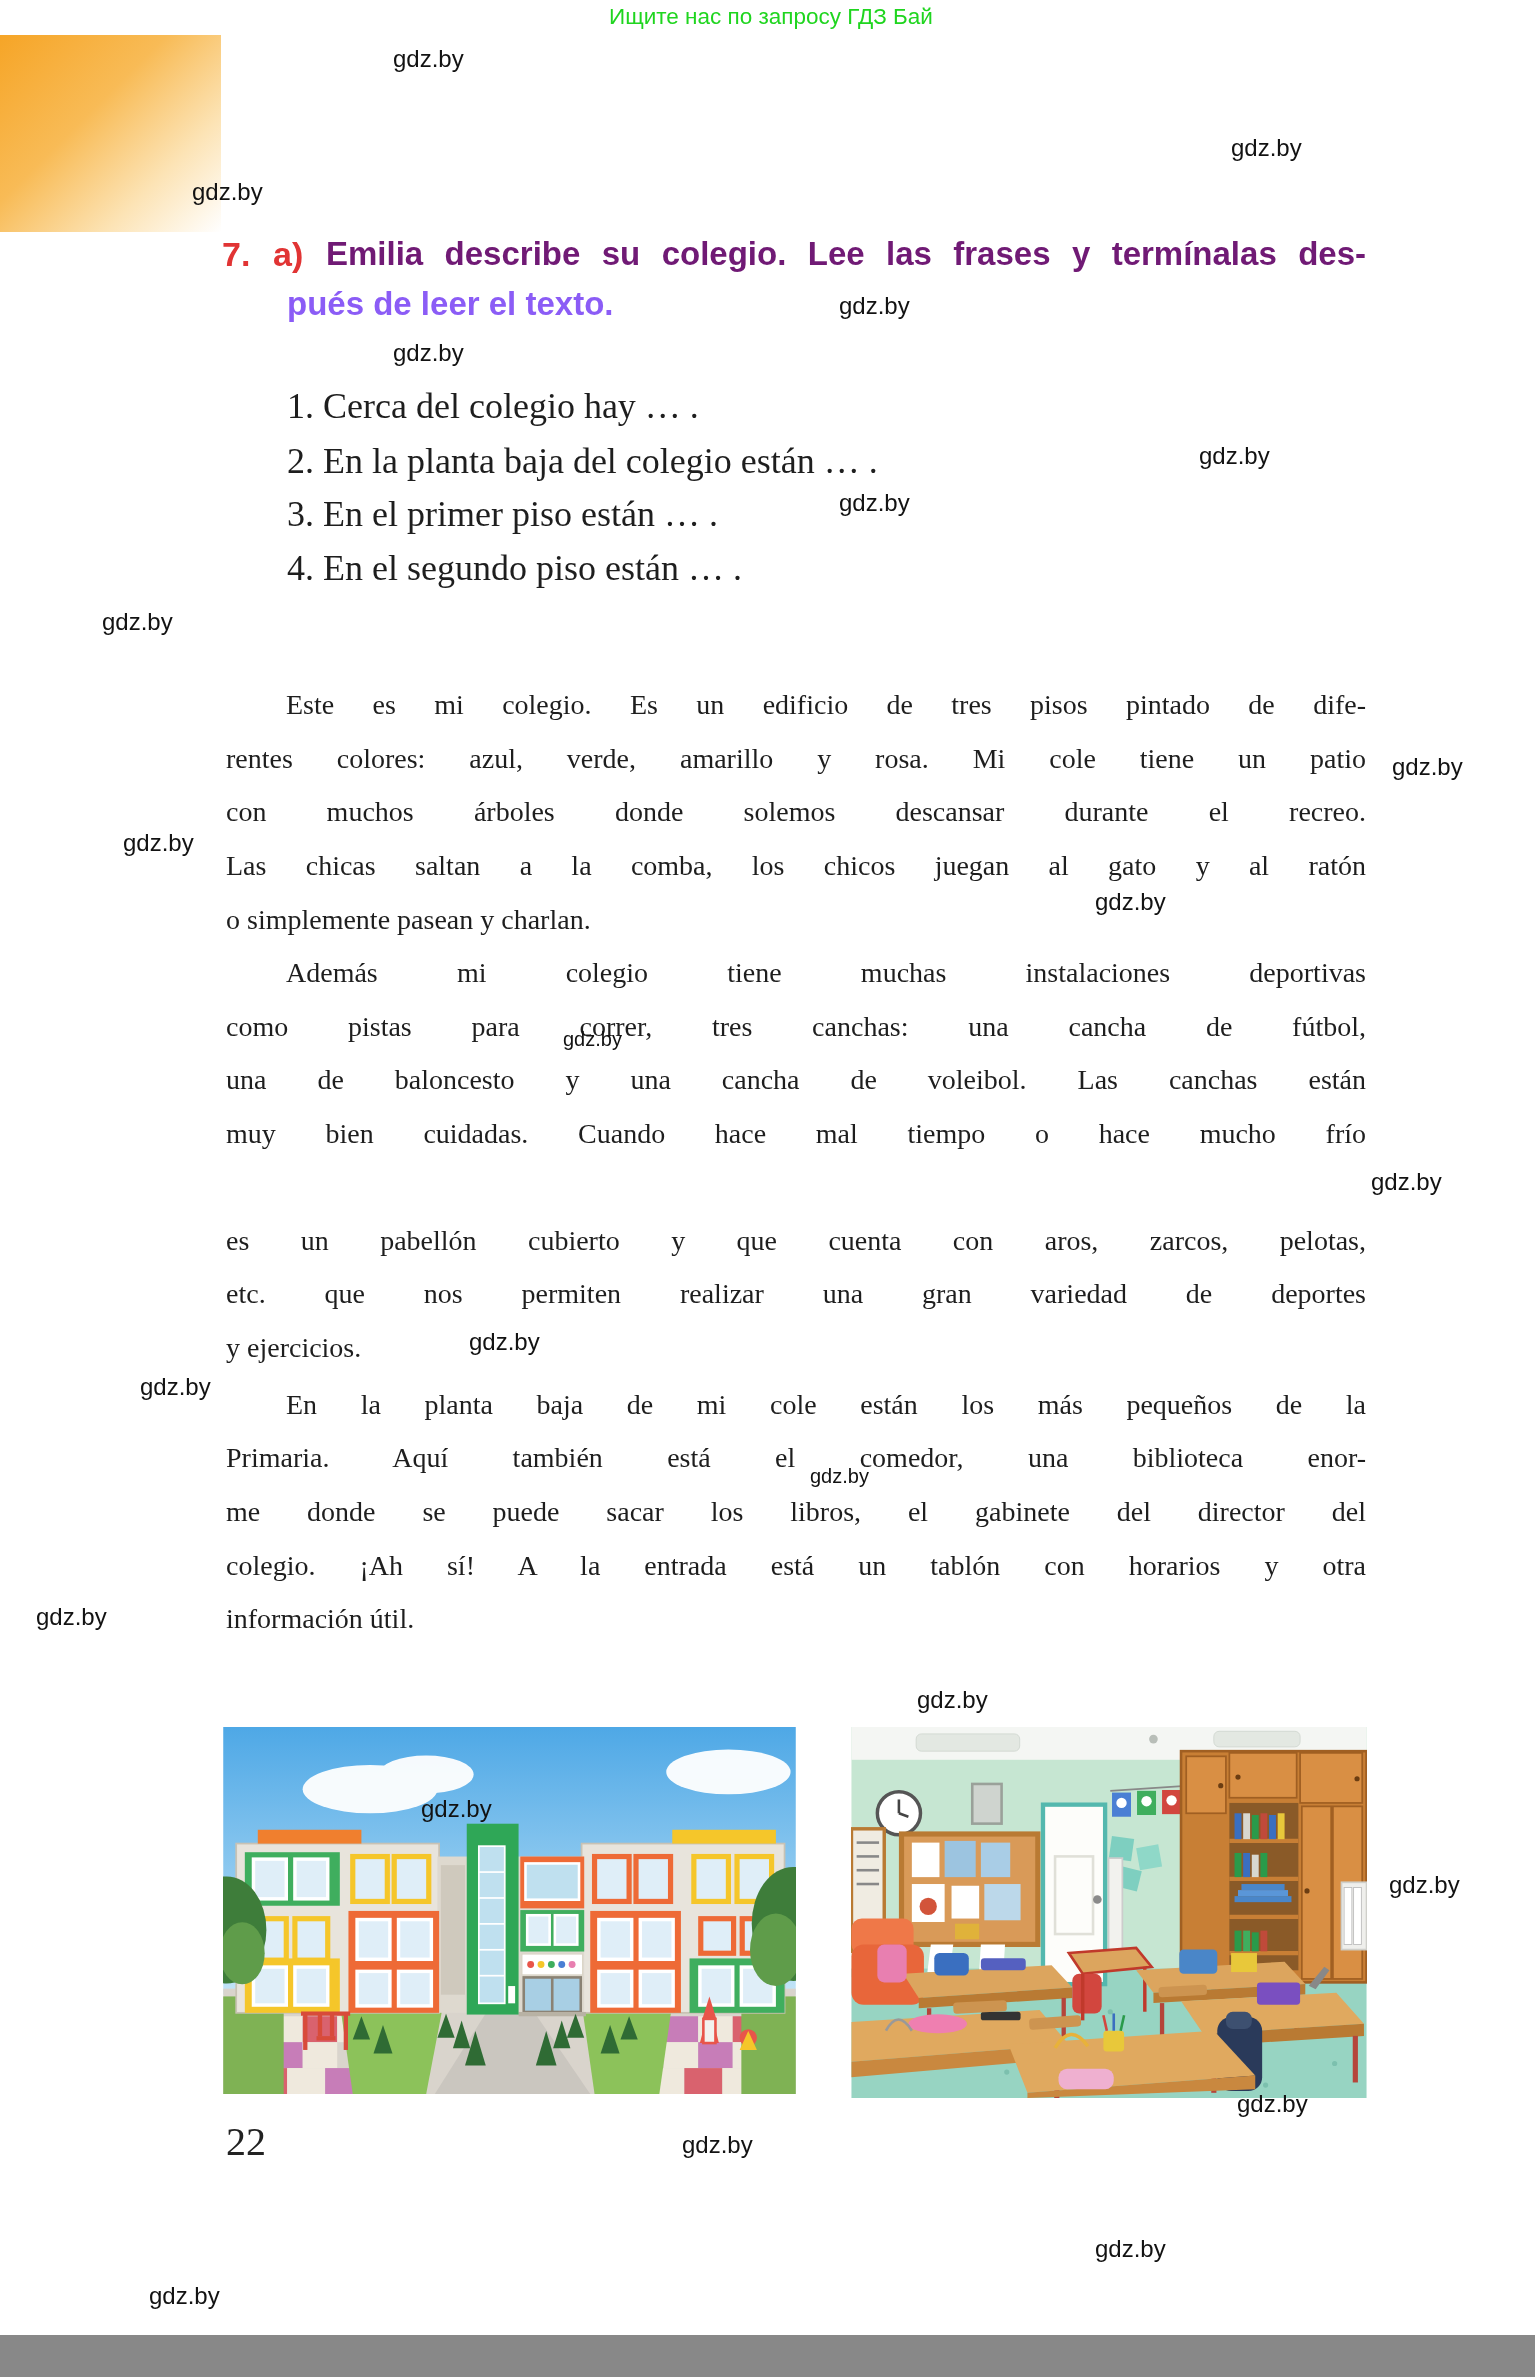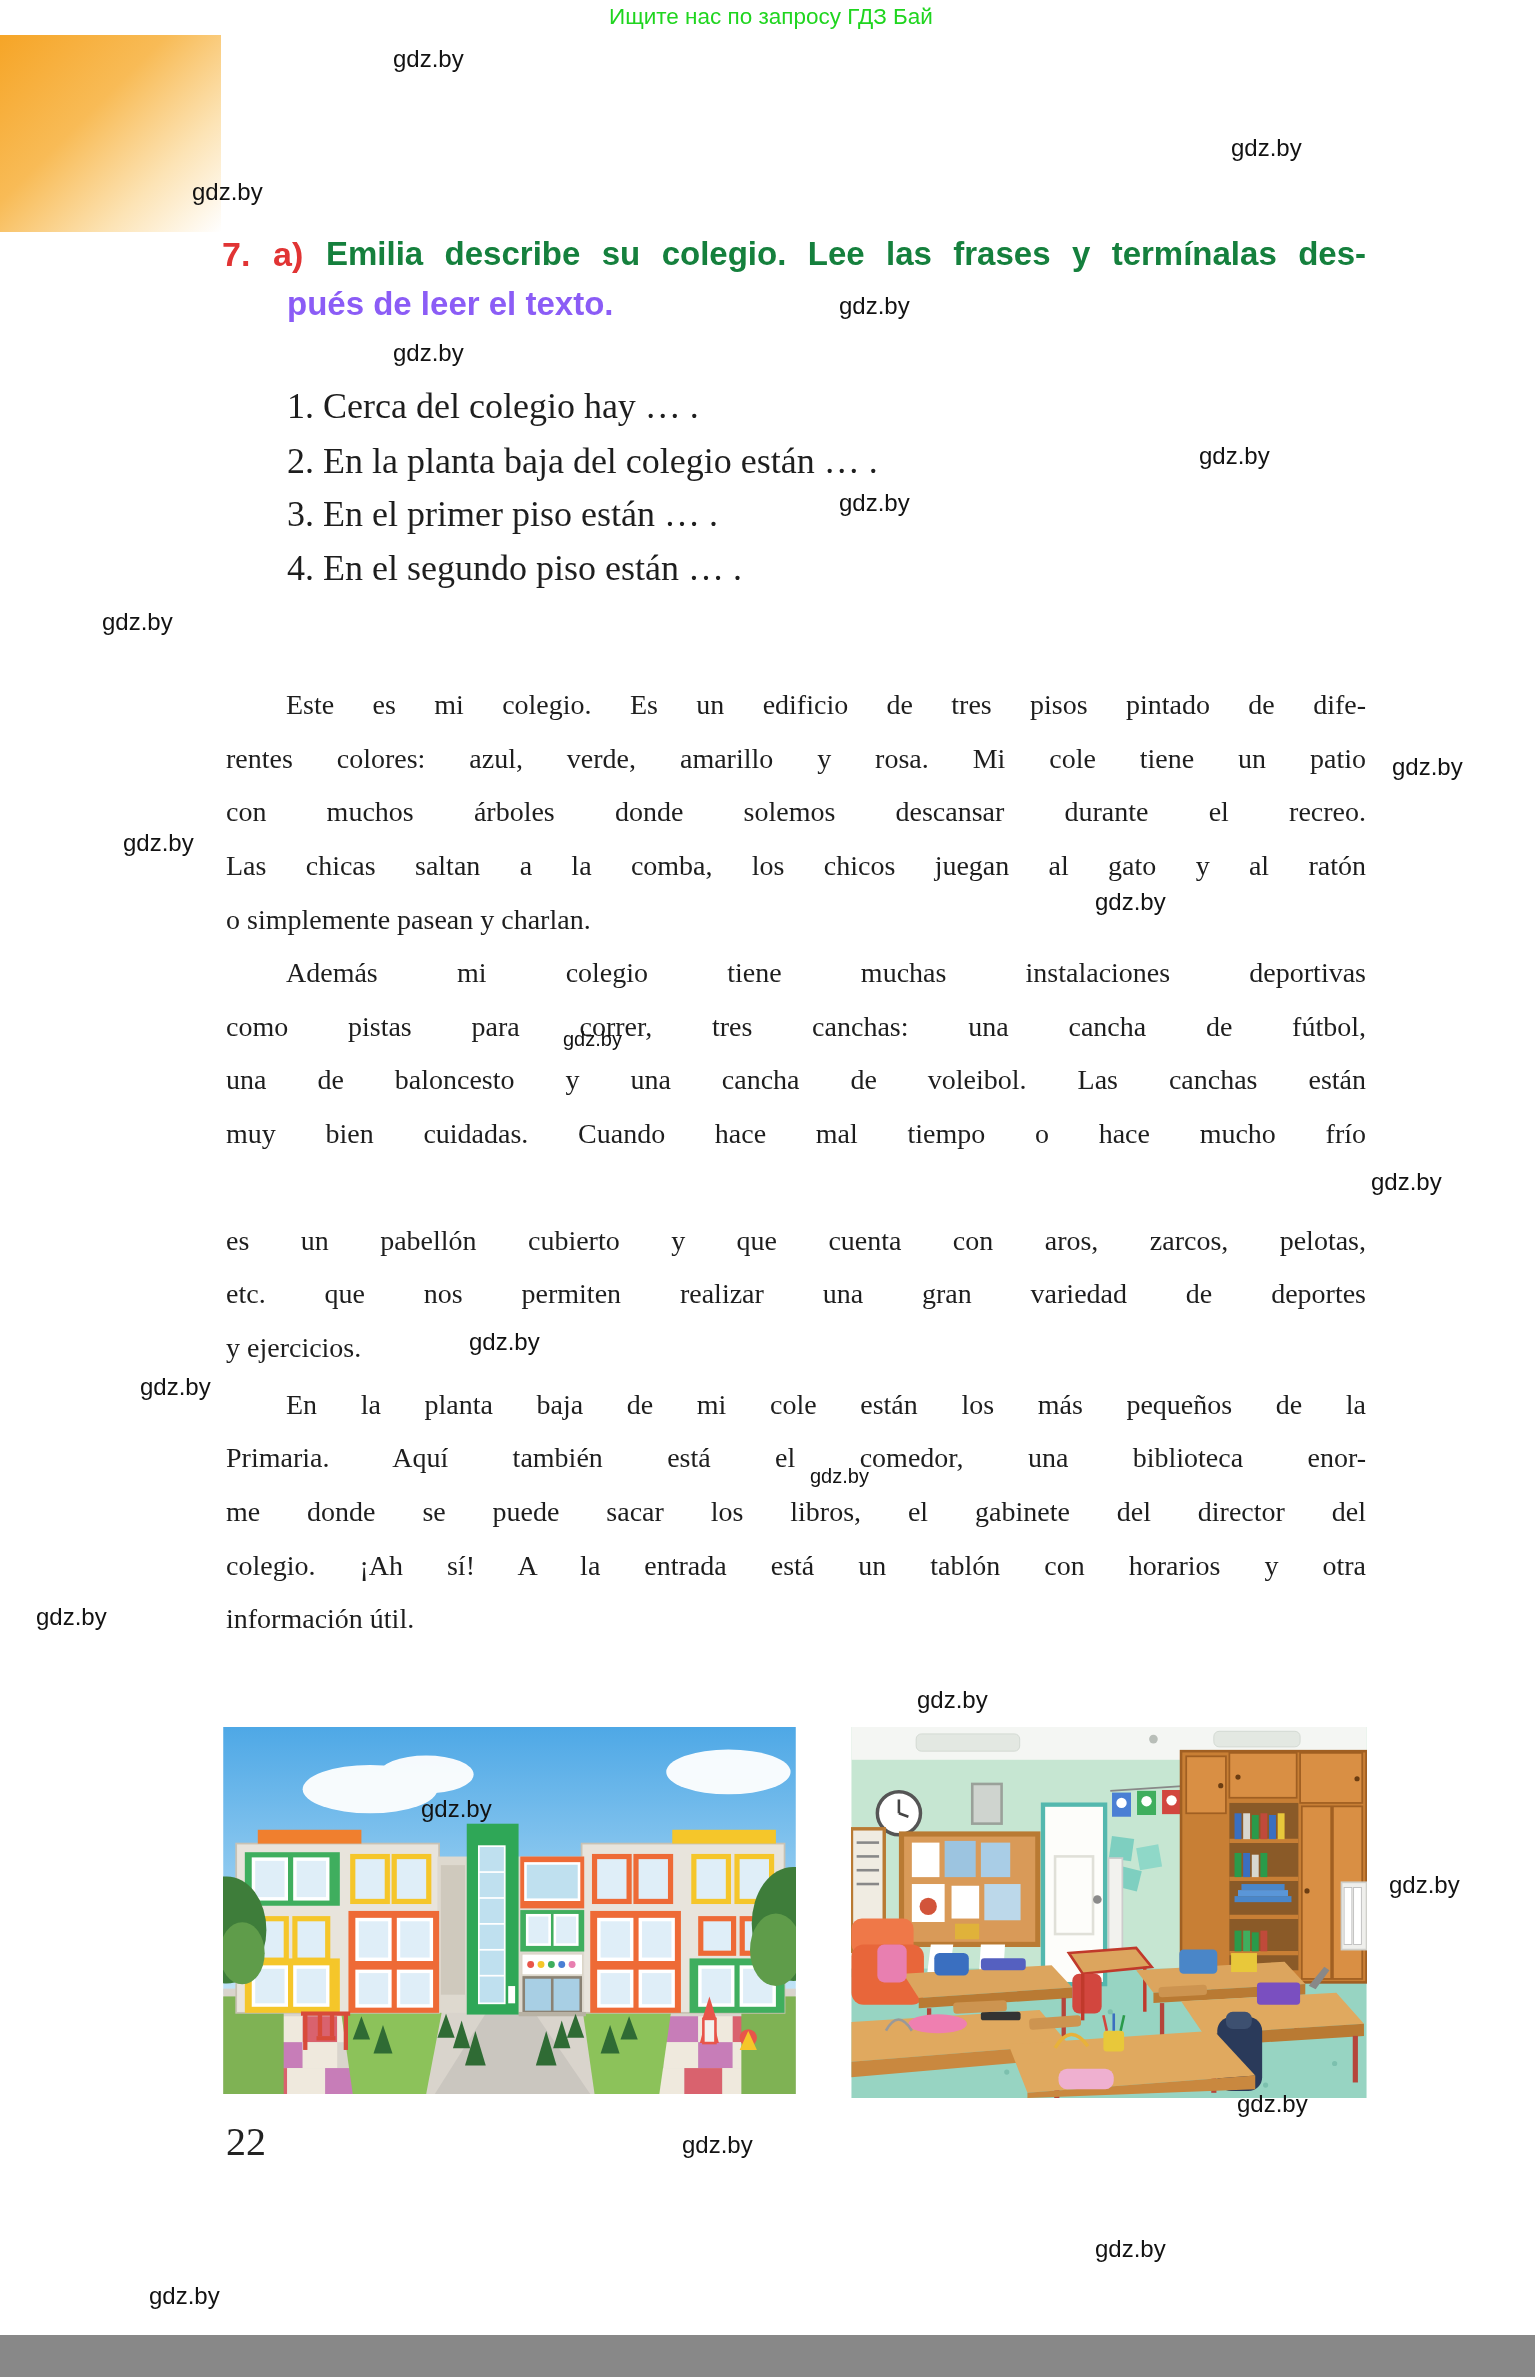--- a/index.html
+++ b/index.html
@@ -8,21 +8,21 @@
   .banner{position:absolute;left:609px;top:3.5px;font-family:"Liberation Sans",sans-serif;
           font-size:22.5px;color:#1fd51f;white-space:nowrap;}
   .accent-square{position:absolute;left:0;top:35px;width:221px;height:197px;
           background:linear-gradient(135deg,#f6a527 0%,#f8bb56 40%,#fce3b4 72%,#ffffff 100%);}
   .wm{position:absolute;font-family:"Liberation Sans",sans-serif;font-size:24px;color:#121212;
       white-space:nowrap;z-index:4;}
   .wm.small{font-size:20px;}
   .ex-num{position:absolute;top:235px;font-family:"Liberation Sans",sans-serif;font-weight:bold;
           font-size:34px;color:#e13434;}
   .ex-line1{position:absolute;left:326px;top:235px;width:1040px;font-family:"Liberation Sans",sans-serif;
-          font-weight:bold;font-size:33px;color:#15803d;text-align:justify;text-align-last:justify;}
+          font-weight:bold;font-size:33px;color:#701a75;text-align:justify;text-align-last:justify;}
   .ex-line2{position:absolute;left:287px;top:285px;font-family:"Liberation Sans",sans-serif;
           font-weight:bold;font-size:33px;color:#8b5cf6;white-space:nowrap;}
   .task{position:absolute;left:287px;font-size:36px;white-space:nowrap;text-align:right;}
   .bline{position:absolute;left:226px;width:1140px;font-size:28px;line-height:48px;
          text-align:justify;text-align-last:justify;}
   .bline.first{text-indent:60px;}
   .bline.last{text-align-last:left;}
   .photo{position:absolute;}
   .pagenum{position:absolute;left:226px;top:2118px;font-size:40px;color:#222;}
   .publisher{position:absolute;left:54px;top:2176px;width:1482px;text-align:center;

